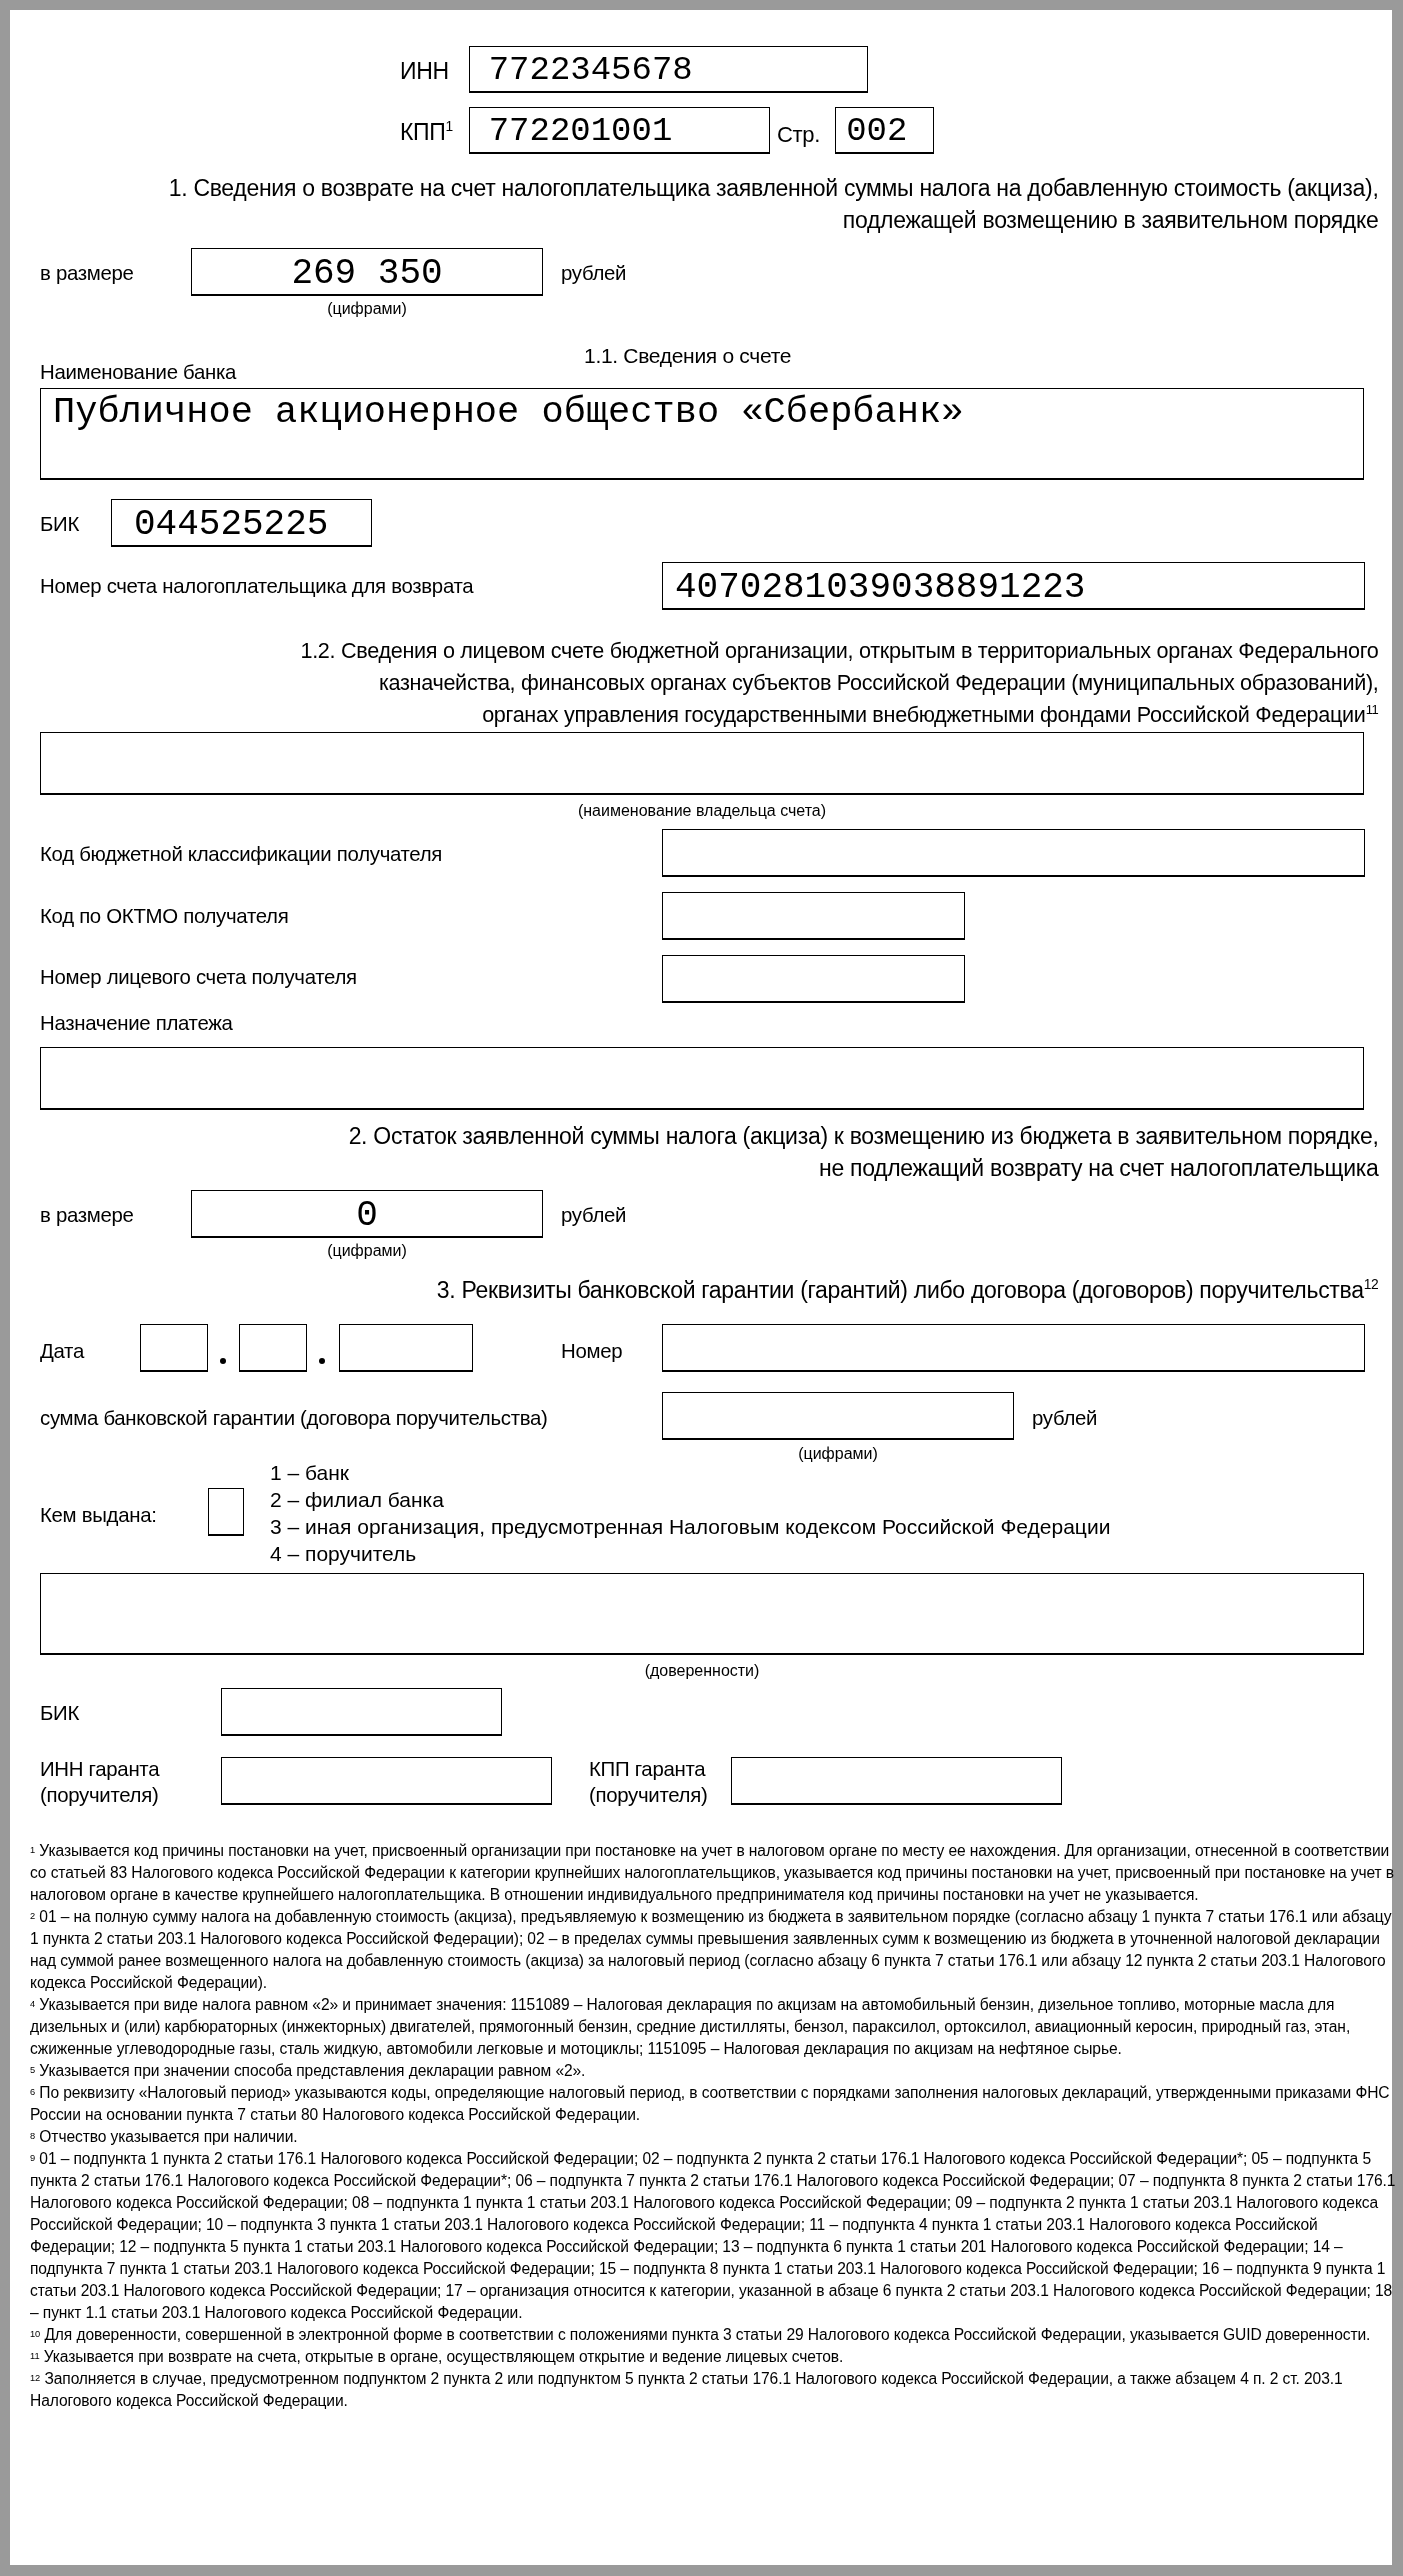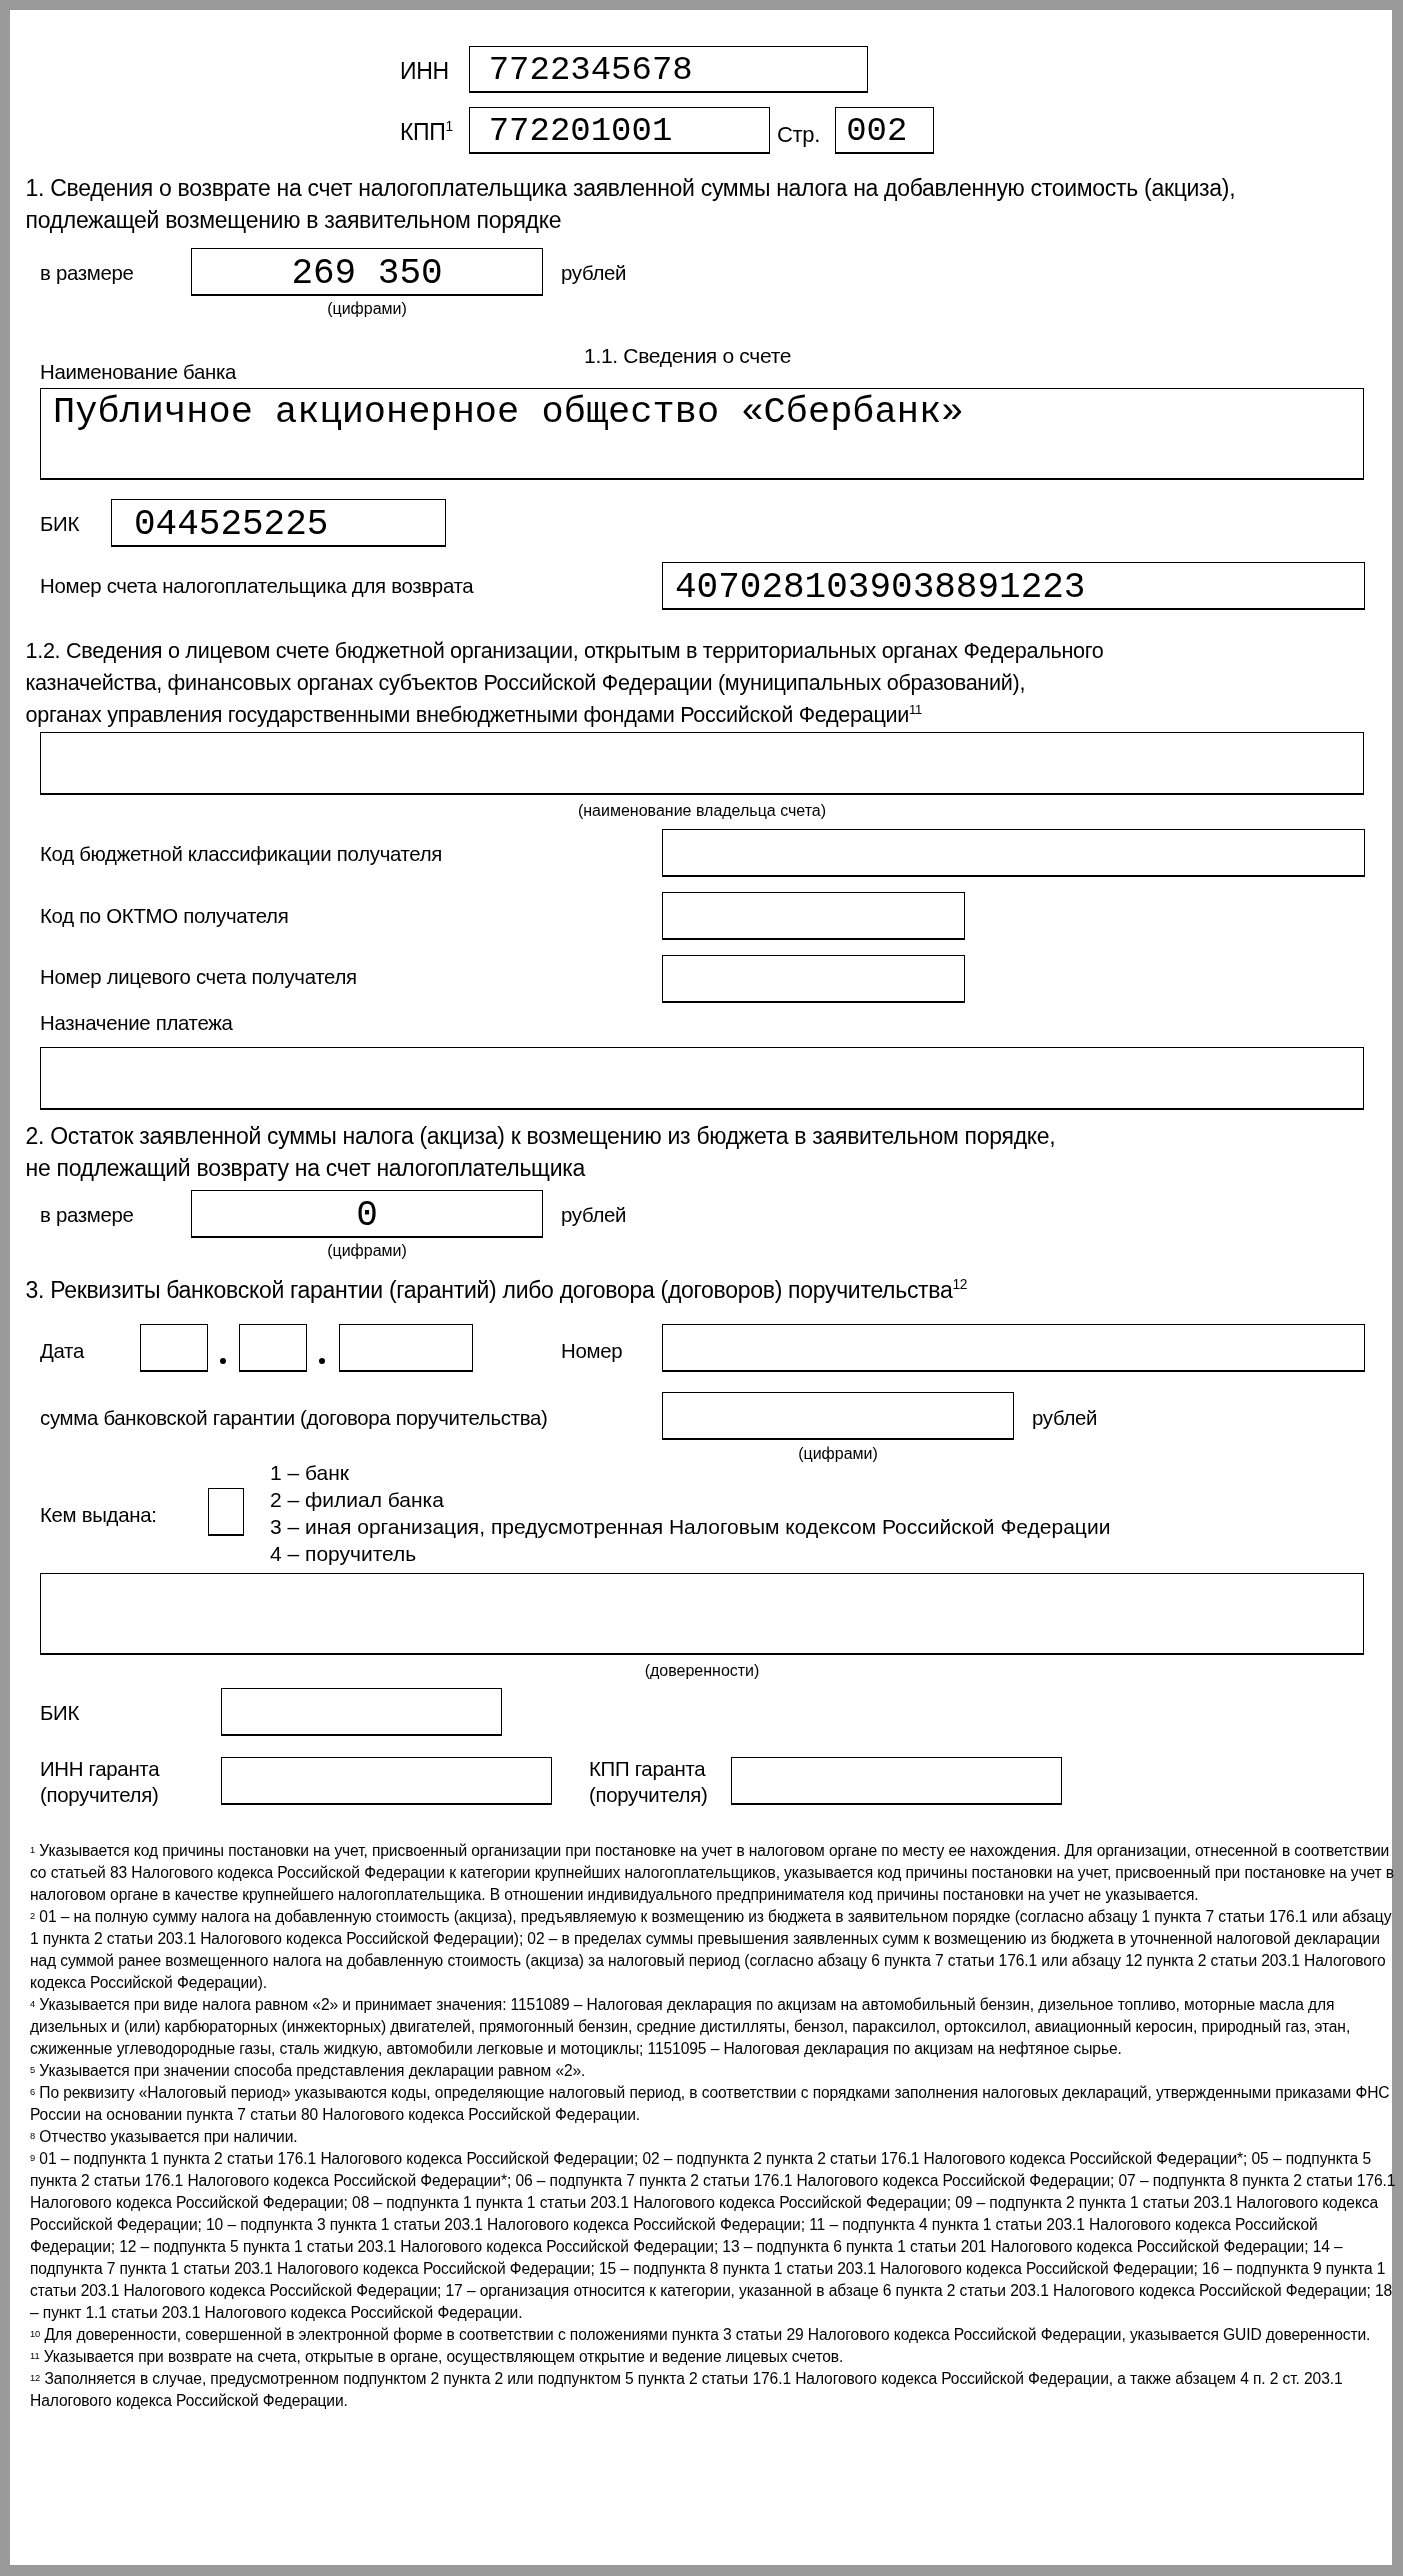--- a/index.html
+++ b/index.html
@@ -6,21 +6,21 @@
   body {
     width: 1403px; height: 2576px; background: #9a9a9a;
     position: relative; overflow: hidden;
     font-family: "Liberation Sans", sans-serif; color: #000;
   }
   .page {
     position: absolute; left: 10.2px; top: 10.2px; width: 1382px; height: 2555px;
     background: #fff;
   }
   .lbl { position: absolute; font-size: 20.4px; line-height: 24px; white-space: nowrap; letter-spacing: -0.3px; }
-  .hdr { position: absolute; font-size: 23px; line-height: 32px; text-align: left; letter-spacing: -0.3px; }
+  .hdr { position: absolute; font-size: 23px; line-height: 32px; text-align: right; letter-spacing: -0.3px; }
   .box {
     position: absolute; border: 1.7px solid #000; border-bottom-width: 2.5px; box-sizing: border-box; background: #fff;
   }
   .val {
     position: absolute; font-family: "Liberation Mono", "DejaVu Sans Mono", monospace;
     white-space: nowrap; line-height: 1;
   }
   .cap { position: absolute; font-size: 16px; line-height: 22px; text-align: center; white-space: nowrap; }
   sup { font-size: 60%; line-height: 0; vertical-align: super; }
   .dot { position: absolute; width: 6px; height: 6px; background: #000; border-radius: 50%; }
@@ -63,21 +63,21 @@
 <div class="lbl" style="left:561px;top:261px;">рублей</div>
 <div class="cap" style="left:191px;top:298px;width:352px;">(цифрами)</div>
 
 <div class="lbl" style="left:584px;top:344px;font-size:21px;">1.1. Сведения о счете</div>
 <div class="lbl" style="left:40px;top:360px;">Наименование банка</div>
 <div class="box" style="left:40px;top:388px;width:1324px;height:92px;">
   <span class="val" style="left:12px;top:5.1px;font-size:37px;">Публичное акционерное общество «Сбербанк»</span>
 </div>
 
 <div class="lbl" style="left:40px;top:512px;">БИК</div>
-<div class="box" style="left:111px;top:499px;width:335px;height:48px;">
+<div class="box" style="left:111px;top:499px;width:261px;height:48px;">
   <span class="val" style="left:22px;top:6.8px;font-size:36px;">044525225</span>
 </div>
 
 <div class="lbl" style="left:40px;top:574px;">Номер счета налогоплательщика для возврата</div>
 <div class="box" style="left:662px;top:562px;width:703px;height:48px;">
   <span class="val" style="left:12px;top:6.8px;font-size:36px;">4070281039038891223</span>
 </div>
 
 <div class="hdr" style="left:25.5px;top:635px;width:1353px;font-size:21.6px;">
   <div>1.2. Сведения о лицевом счете бюджетной организации, открытым в территориальных органах Федерального</div>

